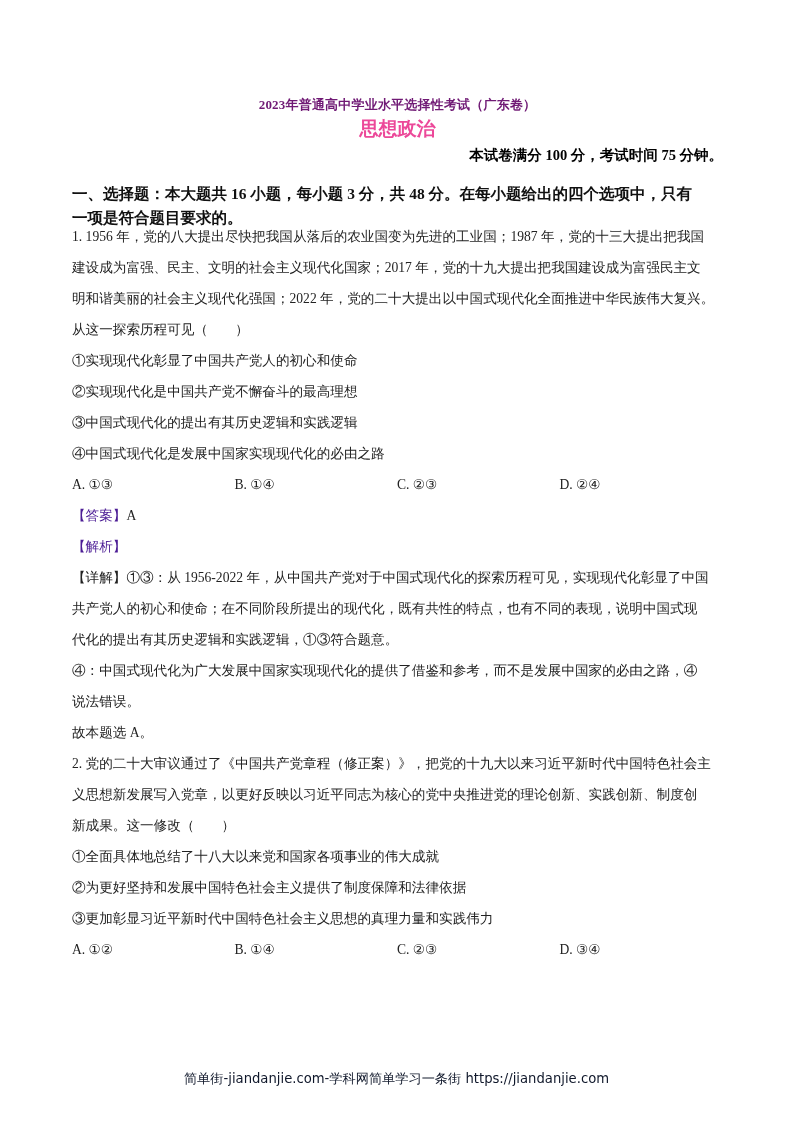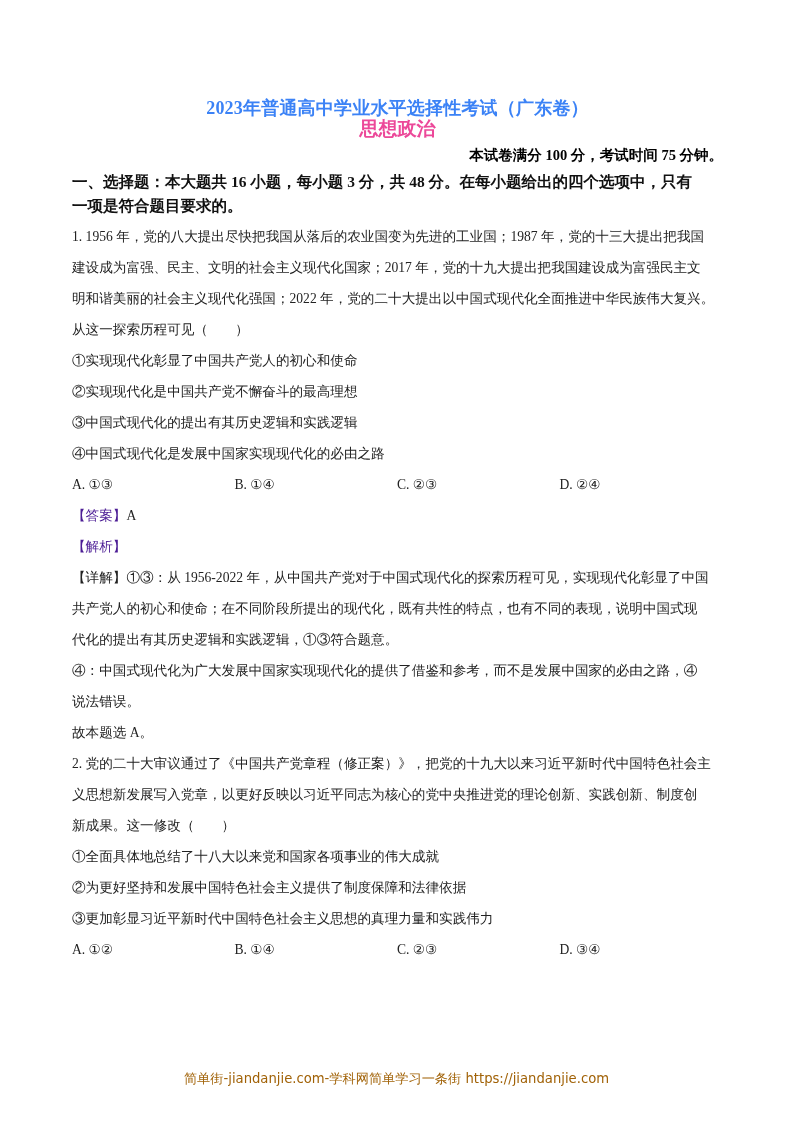--- a/index.html
+++ b/index.html
@@ -16,23 +16,23 @@
     left: 72px;
     top: 0;
     width: 651px;
   }
   .title {
     position: absolute;
     left: 0; width: 651px;
     top: 96px;
     text-align: center;
     font-weight: bold;
-    font-size: 18px;
+    font-size: 13px;
     letter-spacing: 0.2px;
-    color: #3b82f6;
+    color: #701a75;
   }
   .subject {
     position: absolute;
     left: 0; width: 651px;
     top: 115px;
     text-align: center;
     font-weight: bold;
     font-size: 19px;
     color: #ec4899;
   }
@@ -66,34 +66,34 @@
   .options { display: flex; height: 31px; }
   .options span { width: 162.5px; display: inline-block; }
   .tag { color: #4c1d95; }
   .footer {
     position: absolute;
     left: 0; width: 793px;
     top: 1070px;
     text-align: center;
     font-family: "DejaVu Sans", sans-serif;
     font-size: 13.2px;
-    color: #a16207;
+    color: #0f172a;
   }
 </style>
 </head>
 <body>
 
 <div class="page">
 
   <div class="title">2023年普通高中学业水平选择性考试（广东卷）</div>
   <div class="subject" style="top:116px;">思想政治</div>
   <div class="info">本试卷满分 100 分，考试时间 75 分钟。</div>
 
   <div class="section">
-    <div style="white-space:nowrap;">一、选择题：本大题共 16 小题，每小题 3 分，共 48 分。在每小题给出的四个选项中，只有</div>
+    <div style="white-space:nowrap;margin-top:12px;">一、选择题：本大题共 16 小题，每小题 3 分，共 48 分。在每小题给出的四个选项中，只有</div>
     <div>一项是符合题目要求的。</div>
   </div>
 
   <div class="body">
 
     <div>
       <span class="line">1. 1956 年，党的八大提出尽快把我国从落后的农业国变为先进的工业国；1987 年，党的十三大提出把我国</span>
       <span class="line">建设成为富强、民主、文明的社会主义现代化国家；2017 年，党的十九大提出把我国建设成为富强民主文</span>
       <span class="line">明和谐美丽的社会主义现代化强国；2022 年，党的二十大提出以中国式现代化全面推进中华民族伟大复兴。</span>
       <span class="line">从这一探索历程可见（　　）</span>

